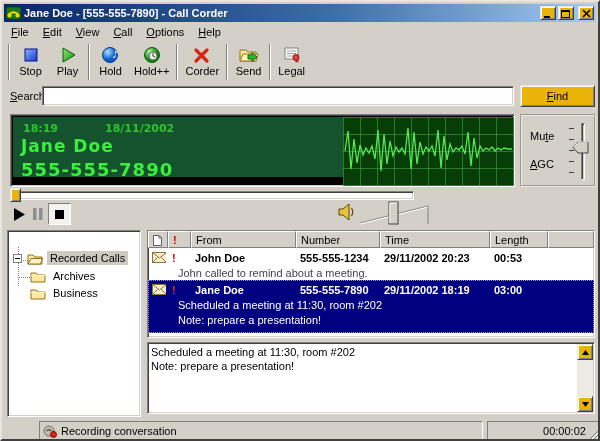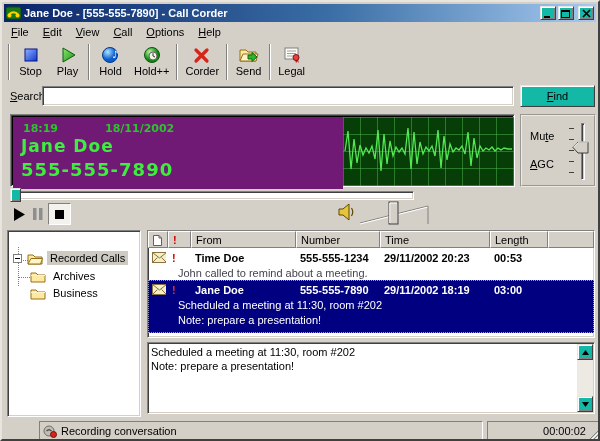--- a/index.html
+++ b/index.html
@@ -5,21 +5,21 @@
   * { margin:0; padding:0; box-sizing:border-box; }
   html,body { background:#9a9a9a; }
   body { font-family:"Liberation Sans",sans-serif; }
   #win {
     position:relative; width:600px; height:441px; background:#d4d0c8;
     border:2px solid; border-color:#e8e5de #404040 #404040 #e8e5de;
     font-size:11px; color:#000; overflow:hidden;
   }
   .abs { position:absolute; }
   .raised2 { border:1px solid; border-color:#e8e5de #404040 #404040 #e8e5de;
-    box-shadow: inset 1px 1px 0 #fff, inset -1px -1px 0 #808080; background:#14b8a6; }
+    box-shadow: inset 1px 1px 0 #fff, inset -1px -1px 0 #808080; background:#eab308; }
   .sunk { border:1px solid; border-color:#808080 #fff #fff #808080;margin-left:35px; }
   .sunkdeep { border:1px solid; border-color:#808080 #fff #fff #808080;
     box-shadow: inset 1px 1px 0 #404040, inset -1px -1px 0 #d4d0c8; }
   
   #titlebar { left:2px; top:2px; width:592px; height:18px;
     background:linear-gradient(to right,#0a246a,#3a6ea5 55%,#a6caf0); display:flex; align-items:center; }
   #titlebar .ticon { width:15px; height:14px; margin:0 3px 0 2px; }
   #titlebar .ttext { color:#fff; font-weight:bold; font-size:11px; white-space:nowrap; }
   .winbtns { position:absolute; right:2px; top:2px; display:flex; gap:2px; }
   .winbtn { width:16px; height:14px; display:flex; align-items:center; justify-content:center; }
@@ -34,21 +34,21 @@
   .tbtn .tlbl { font-size:11px; line-height:13px; }
   .tbtn.pressed { border-color:#808080 #fff #fff #808080; background:#e9e6df; }
   .tsep { width:2px; margin:2px 2px; border-left:1px solid #808080; border-right:1px solid #fff; }
   
   #searchlbl { left:8px; top:88px; }
   #searchinput { left:40px; top:84px; width:472px; height:20px; background:#fff;
     font-family:"Liberation Sans",sans-serif; font-size:11px; padding:0 3px; outline:none; }
   #findbtn { left:518px; top:83px; width:75px; height:22px; font-size:11px; text-align:center; line-height:20px; }
   
   #display { left:8px; top:112px; width:505px; height:73px; background:#000; }
-  #lcd { left:2px; top:2px; width:330px; height:72px; background:#701a75; font-family:"DejaVu Sans",sans-serif;padding-left:6px; }
+  #lcd { left:2px; top:2px; width:330px; height:60px; background:#14532d; font-family:"DejaVu Sans",sans-serif;padding-left:6px; }
   #lcd .t1 { position:absolute; left:10px; top:5px; font-size:11px; font-weight:bold; color:#2cc42c; }
   #lcd .t2 { position:absolute; left:92px; top:5px; font-size:11px; font-weight:bold; color:#2cc42c; }
   #lcd .nm { position:absolute; left:8px; top:19px; font-size:17px; font-weight:bold; color:#3cef3c; letter-spacing:1px; }
   #lcd .nr { position:absolute; left:8px; top:42px; font-size:18px; font-weight:bold; color:#3cef3c; letter-spacing:1px; }
   #scope { left:332px; top:2px; width:171px; height:69px; background-color:#073d07;
     background-image:
       repeating-linear-gradient(to right, rgba(70,175,70,.55) 0 1px, transparent 1px 17px),
       repeating-linear-gradient(to bottom, rgba(70,175,70,.55) 0 1px, transparent 1px 17px); }
   
   #mixer { left:518px; top:112px; width:76px; height:73px; border:2px groove #eeeae2; }
@@ -347,21 +347,21 @@
 
     <div>
       <div class="lgrid lmain">
         <span class="lcell">
           <svg width="15" height="11">
               <rect x="0.5" y="0.5" width="14" height="10" fill="#f6eec6" stroke="#8a7340"></rect>
               <path d="M0.5 0.5 L7.5 6 L14.5 0.5 M0.5 10.5 L5.5 5.5 M14.5 10.5 L9.5 5.5" fill="none" stroke="#8a7340"></path>
             </svg>
         </span>
         <span class="lcell bang">!</span>
-        <span class="lcell">Time Doe</span>
+        <span class="lcell">John Doe</span>
         <span class="lcell">555-555-1234</span>
         <span class="lcell">29/11/2002 20:23</span>
         <span class="lcell">00:53</span>
         <span class="lcell"></span>
       </div>
       <div class="lnote">John called to remind about a meeting.</div>
     </div>
 
     <div id="selblock">
       <div class="lgrid lmain">

